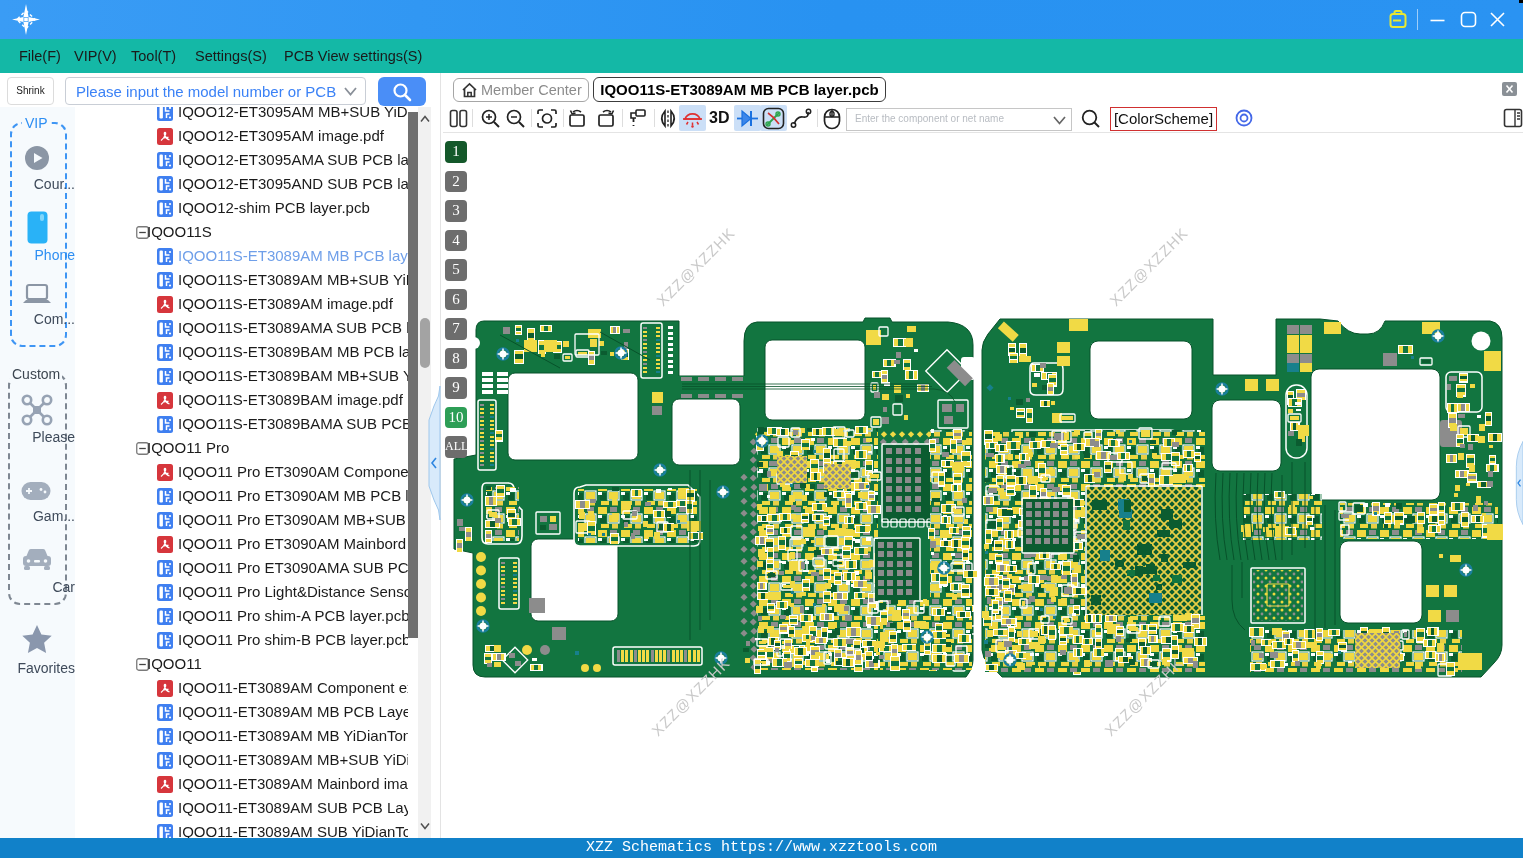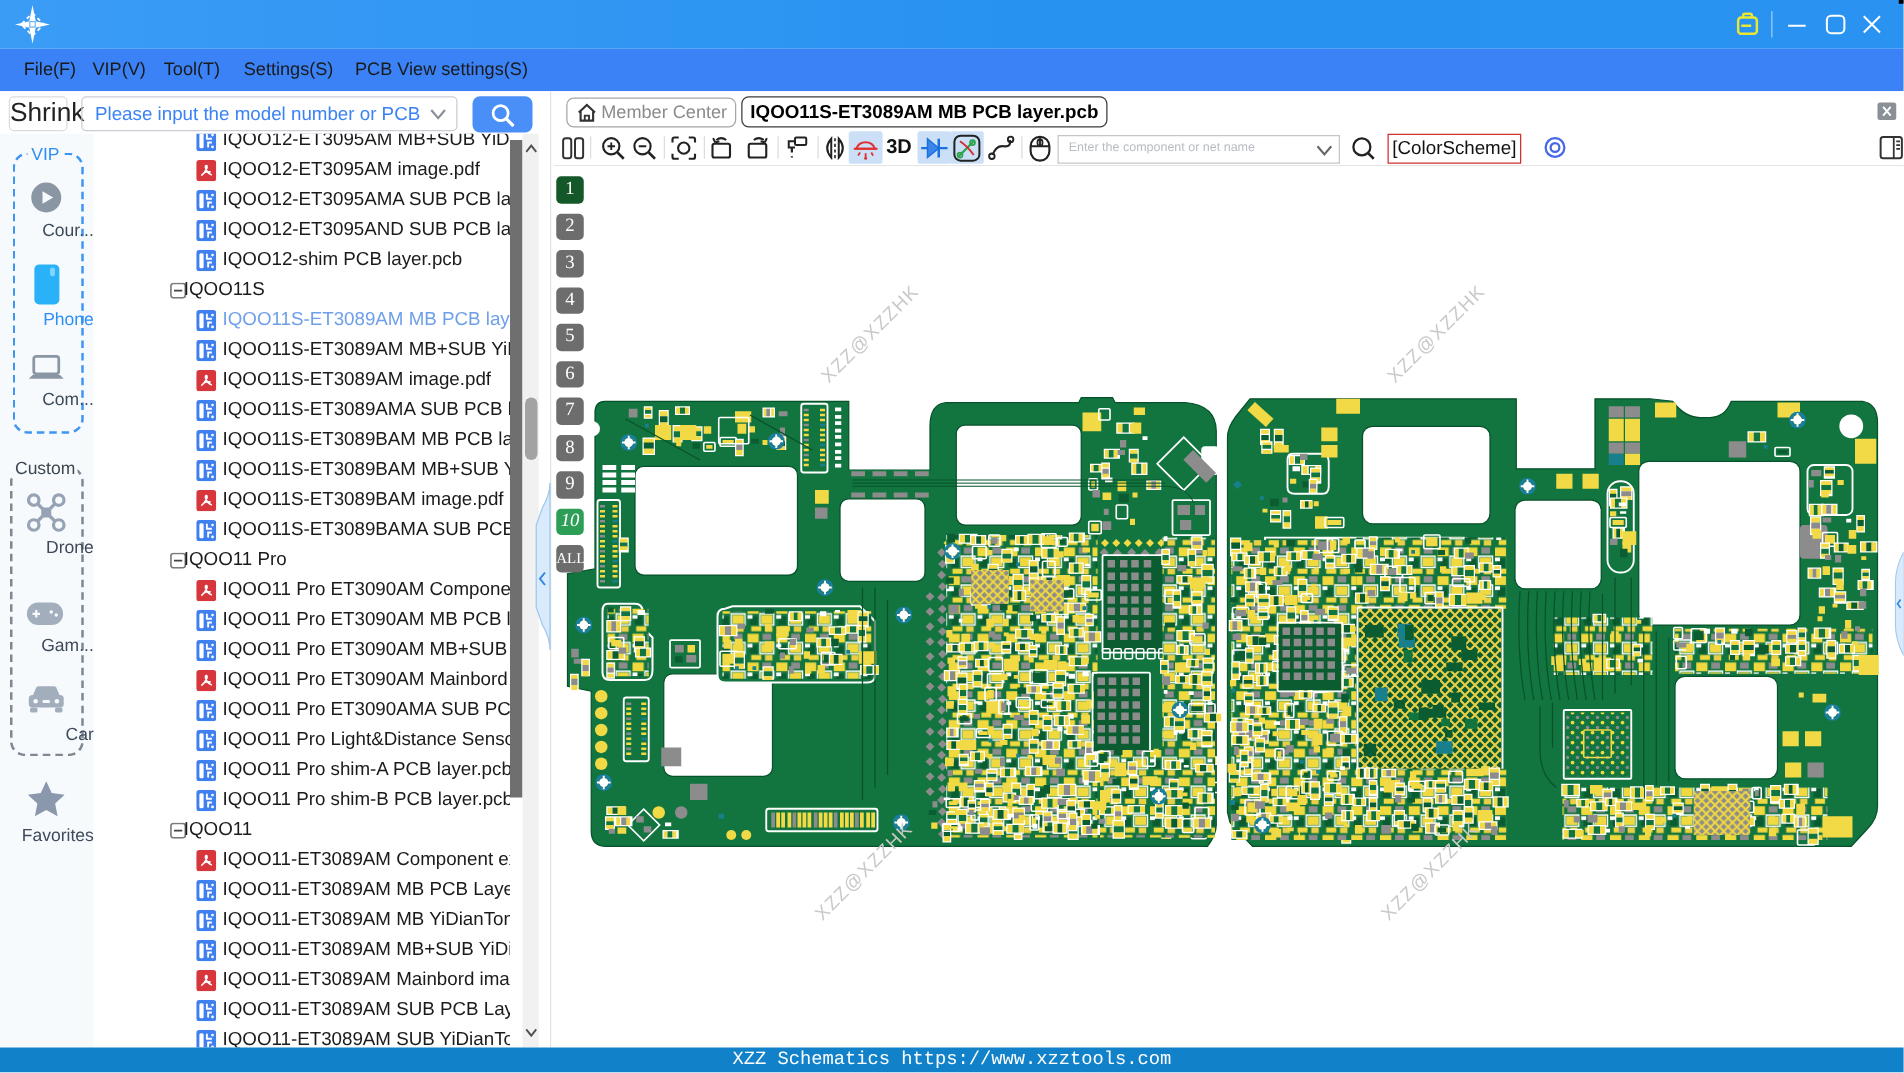--- a/index.html
+++ b/index.html
@@ -7,27 +7,27 @@
 body { position:relative; background:#fff; font-family:"Liberation Sans",sans-serif; }
 .abs { position:absolute; }
 
 
 #titlebar { left:0; top:0; width:1523px; height:39px;
   background:linear-gradient(90deg,#3a9cf5 0%,#2892f1 55%,#2a93f2 100%); }
 #title-text { left:52px; top:13px; color:#fff; font-size:14px; letter-spacing:0.1px; }
 #corner-black { right:0; top:0; width:4px; height:3px; background:#000; }
 
 
-#menubar { left:0; top:39px; width:1523px; height:34px; background:#3b82f6; color:#1a1a1a; font-size:14.5px; }
+#menubar { left:0; top:39px; width:1523px; height:34px; background:#14b8a6; color:#1a1a1a; font-size:14.5px; }
 #menubar span { position:absolute; top:9px; }
 
 
 #searchrow { left:0; top:73px; width:1523px; height:34px; background:#fff; }
 #shrink { left:7px; top:4px; width:47px; height:28px; border:1px solid #dcdcdc; border-radius:4px;
-  font-size:21px; color:#222; line-height:26px; position:absolute;}
+  font-size:10px; color:#222; text-align:center; line-height:26px; position:absolute;}
 #model-input { left:65px; top:4px; width:301px; height:28px; border:1px solid #c9ced6; border-radius:4px; position:absolute;}
 #model-input span.ph { position:absolute; left:10px; top:5px; color:#3b82f6; font-size:15px; }
 #search-btn { left:378px; top:4px; width:48px; height:29px; background:#4a8ef7; border-radius:6px; position:absolute;}
 #vline { left:440px; top:73px; width:1px; height:765px; background:#e3e3e3; }
 
 
 #memberbtn { left:453px; top:78px; width:136px; height:24px; border:1px solid #a6a6a6; border-radius:6px;
   font-size:15px; color:#8b8b8b;text-align:right; }
 #memberbtn span { position:absolute; left:27px; top:3px; font-size:14.5px; white-space:nowrap; }
 #tab1 { left:593px; top:77px; width:293px; height:25px; border:1.5px solid #3c3c3c; border-radius:6px;
@@ -61,21 +61,21 @@
 
 #scroll-dark { left:408px; top:112px; width:9.5px; height:526px; background:#6f6f6f; }
 #scroll-track { left:418px; top:107px; width:13px; height:731px; background:#f1f1f1; }
 #scroll-thumb { left:419.5px; top:318px; width:10px; height:50px; background:#a3a3a3; border-radius:5px; }
 
 
 #canvas { left:443px; top:133px; width:1080px; height:705px; background:#fff; overflow:hidden; }
 #layerbtns { left:445px; top:133px; width:24px; height:340px; }
 .lbtn { position:absolute; left:0; width:22px; height:21.5px; border-radius:4px; color:#fff;
   font-family:"Liberation Serif",serif; font-size:15px; text-align:center; line-height:21px; }
-.lgray { background:#6d6d6d; } .ldark { background:#14582a; } .lgreen { background:#2d9e56;font-style:italic; }
+.lgray { background:#6d6d6d; } .ldark { background:#14582a; } .lgreen { background:#2d9e56; }
 
 
 #bottombar { left:0; top:838px; width:1523px; height:20px; background:#1181c9; color:#fff;
   font-family:"Liberation Mono",monospace; font-size:15px; text-align:center; line-height:20px; letter-spacing:0px; }
 </style>
 </head>
 <body>
 <div id="titlebar" class="abs">
   <svg class="abs" style="left:12px;top:4px" width="28" height="31" viewBox="0 0 28 31">
     <path d="M14 0 L16.6 13 L11.4 13 Z" fill="#fff"></path>
@@ -264,21 +264,21 @@
   <svg class="abs" style="left:21px;top:287px" width="32" height="32" viewBox="0 0 32 32">
     <g stroke="#97a3b4" stroke-width="2.6" fill="none">
     <circle cx="6" cy="6" r="4.2"></circle>
         <circle cx="26" cy="6" r="4.2"></circle>
     <circle cx="6" cy="26" r="4.2"></circle>
         <circle cx="26" cy="26" r="4.2"></circle>
     <path d="M9 9 L23 23 M23 9 L9 23"></path>
       </g>
     <rect x="12" y="12" width="8" height="8" rx="2" fill="#97a3b4"></rect>
     </svg>
-  <div class="sb-label" style="top:322px">Drone</div>
+  <div class="sb-label" style="top:322px">Please</div>
   <svg class="abs" style="left:21px;top:374px" width="30" height="20" viewBox="0 0 30 20">
     <rect x="0.5" y="1" width="29" height="18" rx="9" fill="#a3aebd"></rect>
     <path d="M8 7 V13 M5 10 H11" stroke="#f6fafd" stroke-width="1.8"></path>
     <circle cx="20" cy="8.5" r="1.4" fill="#f6fafd"></circle>
       <circle cx="24" cy="11" r="1.4" fill="#f6fafd"></circle>
     </svg>
   <div class="sb-label" style="top:401px">Gam...</div>
   <svg class="abs" style="left:22px;top:440px" width="30" height="24" viewBox="0 0 30 24">
     <path d="M4 10 L7 3 Q7.5 2 9 2 H21 Q22.5 2 23 3 L26 10 Z" fill="#a3aebd"></path>
     <rect x="1" y="9" width="28" height="10" rx="3" fill="#a3aebd"></rect>

